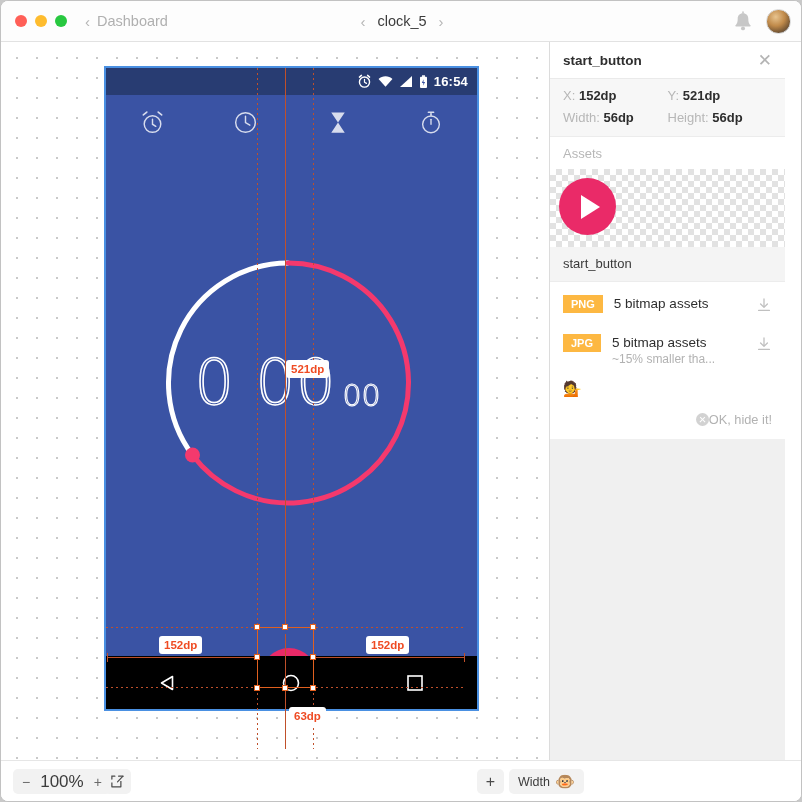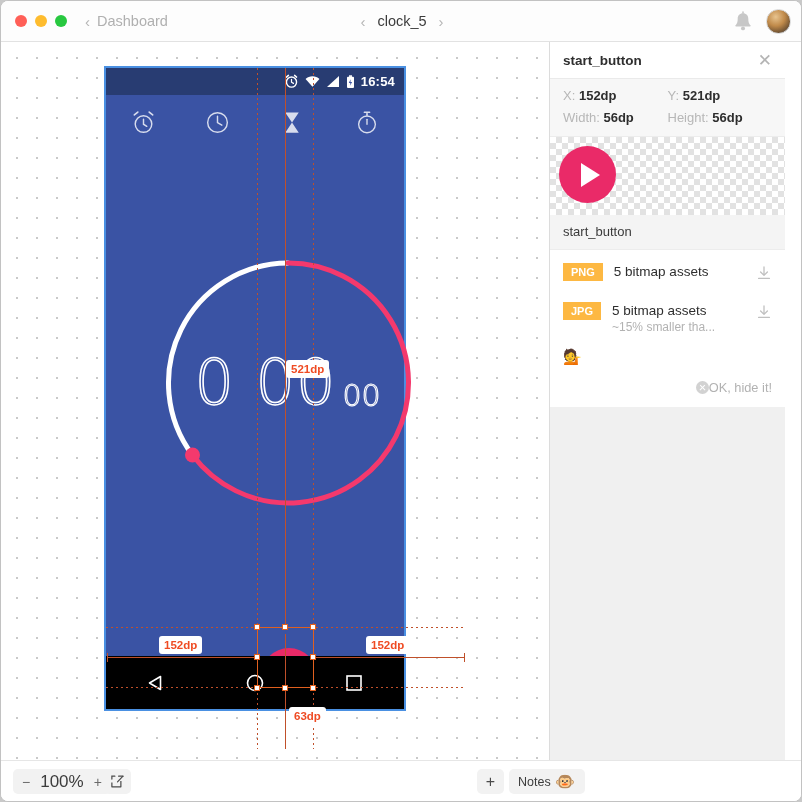--- a/index.html
+++ b/index.html
@@ -65,21 +65,21 @@
   }
   #canvas-scrollbar {
     position: absolute; right: 1px; top: 60px;
     width: 6px; height: 620px;
     background: #b9b9b9; border-radius: 3px;
   }
 
   
   #artboard {
     position: absolute; left: 103px; top: 24px;
-    width: 302px; height: 645px;
+    width: 375px; height: 645px;
     background: #3a53a4;
     border: 2px solid #4a90e2;
   }
   #statusbar {
     position: absolute; left: 0; top: 0; width: 100%; height: 27px;
     background: #283c72;
     display: flex; align-items: center; justify-content: flex-end;
     padding-right: 9px; gap: 6px;
   }
   #statusbar .time { color: #fff; font-size: 13px; font-weight: bold; letter-spacing: .2px; }
@@ -450,20 +450,21 @@
           <span>Width:</span>
           <b>56dp</b>
         </span>
         <span class="pcell">
           <span>Height:</span>
           <b>56dp</b>
         </span>
       </div>
     </div>
 
+    <div class="sec-label">Assets</div>
 
     <div id="preview">
       <div class="circ">
         <span class="tri"></span>
       </div>
     </div>
 
     <div class="asset-name">start_button</div>
 
     <div class="assets-list">
@@ -517,17 +518,17 @@
       <svg width="15" height="15" viewBox="0 0 16 16">
         <path d="M2 5.4V2.3h3.2M14 2.3H9.2" fill="none" stroke="#4a4a4a" stroke-width="1.3" stroke-linecap="round"></path>
         <path d="M2 9v4.7h9.6V7.4" fill="none" stroke="#4a4a4a" stroke-width="1.3" stroke-linejoin="round"></path>
         <path d="M8 8.4l5.6-5.8" stroke="#4a4a4a" stroke-width="1.3" stroke-linecap="round"></path>
       </svg>
     </div>
 
     <div class="pill" id="addbtn">+</div>
 
     <div class="pill" id="notesbtn">
-      <span class="lbl">Notes</span>
+      <span class="lbl">Width</span>
       <span>🐵</span>
     </div>
   </div>
 </div>
 
 </body></html>

